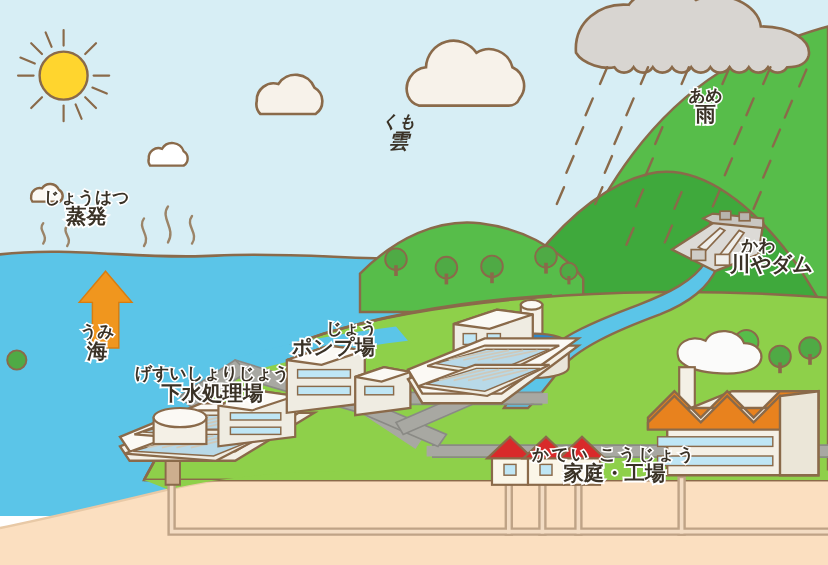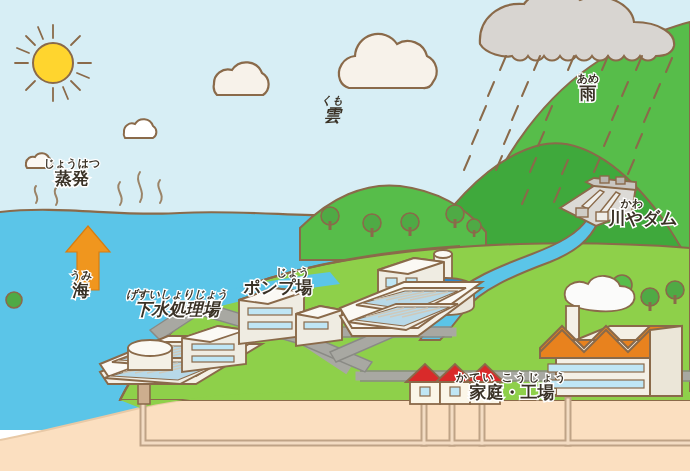--- a/index.html
+++ b/index.html
@@ -1,21 +1,21 @@
 <!DOCTYPE html>
 <html><head>
 <meta charset="utf-8">
 <style>
   html,body{margin:0;padding:0;background:#fff;}
   #stage{position:relative;width:690px;height:471px;overflow:hidden;
          font-family:"DejaVu Sans","Liberation Sans",sans-serif;}
   #scene{position:absolute;left:0;top:0;width:690px;height:471px;}
   .lbl{position:absolute;text-align:center;line-height:1;white-space:nowrap;
        pointer-events:none;}
-  .ruby{display:block;font-size:11px;font-weight:700;color:#3a3226;letter-spacing:0px;
+  .ruby{display:block;font-size:14px;font-weight:700;color:#3a3226;letter-spacing:0px;
         margin-bottom:1px;}
   .base{display:block;font-size:17px;font-weight:700;color:#3a3226;letter-spacing:0px;}
   .outlined .ruby,.outlined .base{
       paint-order:stroke fill;
       -webkit-text-stroke:3px #ffffff;
   }
   .outlined .ruby{-webkit-text-stroke-width:2.5px;}
   .lbl .ruby,.lbl .base{position:relative;}
   .outlined{filter:none;}
   .lbl.outlined span{text-shadow:
@@ -369,21 +369,21 @@
   <div class="lbl outlined" style="left:643px;top:198px;transform:translateX(-50%);">
     <span class="ruby" style="text-align:center;margin-left:-22px;">かわ</span>
     <span class="base">川やダム</span>
   </div>
 
   <div class="lbl outlined" style="left:81px;top:270px;transform:translateX(-50%);">
     <span class="ruby">うみ</span>
     <span class="base">海</span>
   </div>
 
-  <div class="lbl outlined" style="left:177px;top:289px;transform:translateX(-50%);font-style:italic;">
+  <div class="lbl outlined" style="left:177px;top:305px;transform:translateX(-50%);">
     <span class="ruby">げすいしょりじょう</span>
     <span class="base">下水処理場</span>
   </div>
 
   <div class="lbl outlined" style="left:278px;top:267px;transform:translateX(-50%);">
     <span class="ruby" style="text-align:center;margin-right:-30px;">じょう</span>
     <span class="base">ポンプ場</span>
   </div>
 
 

